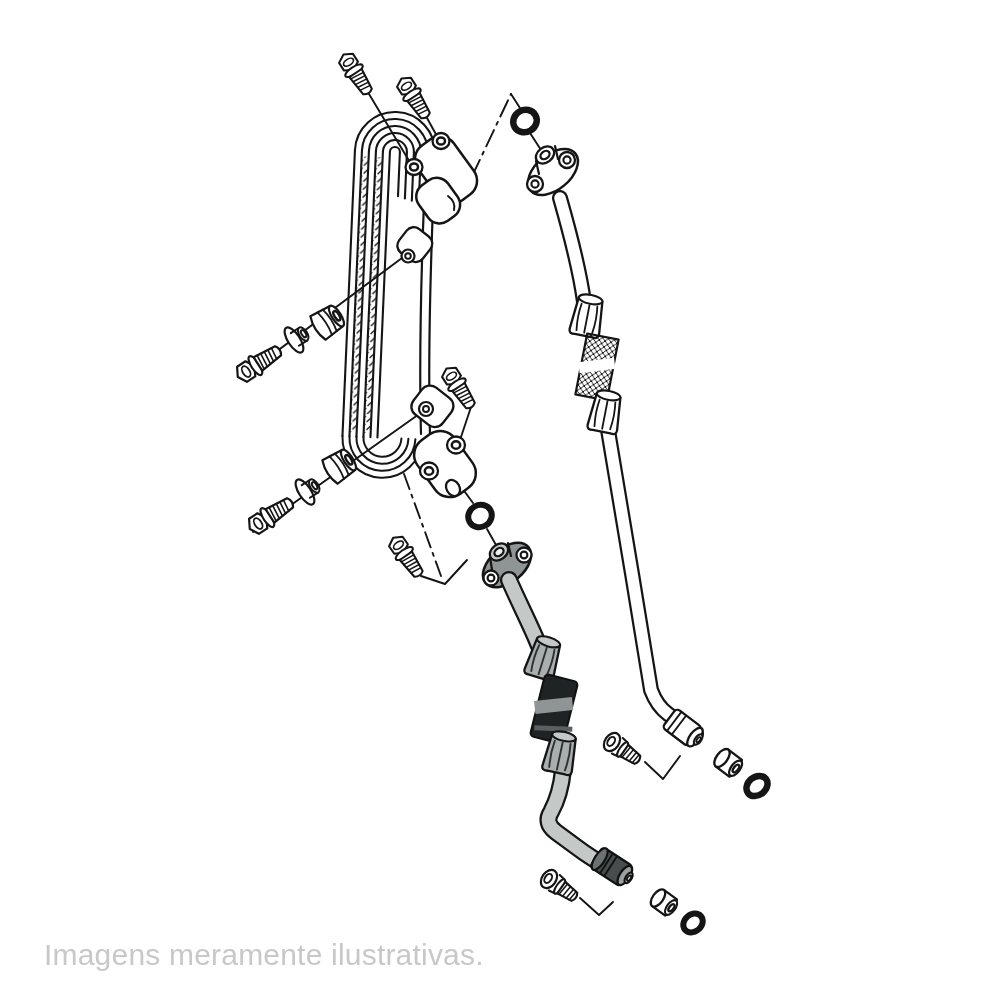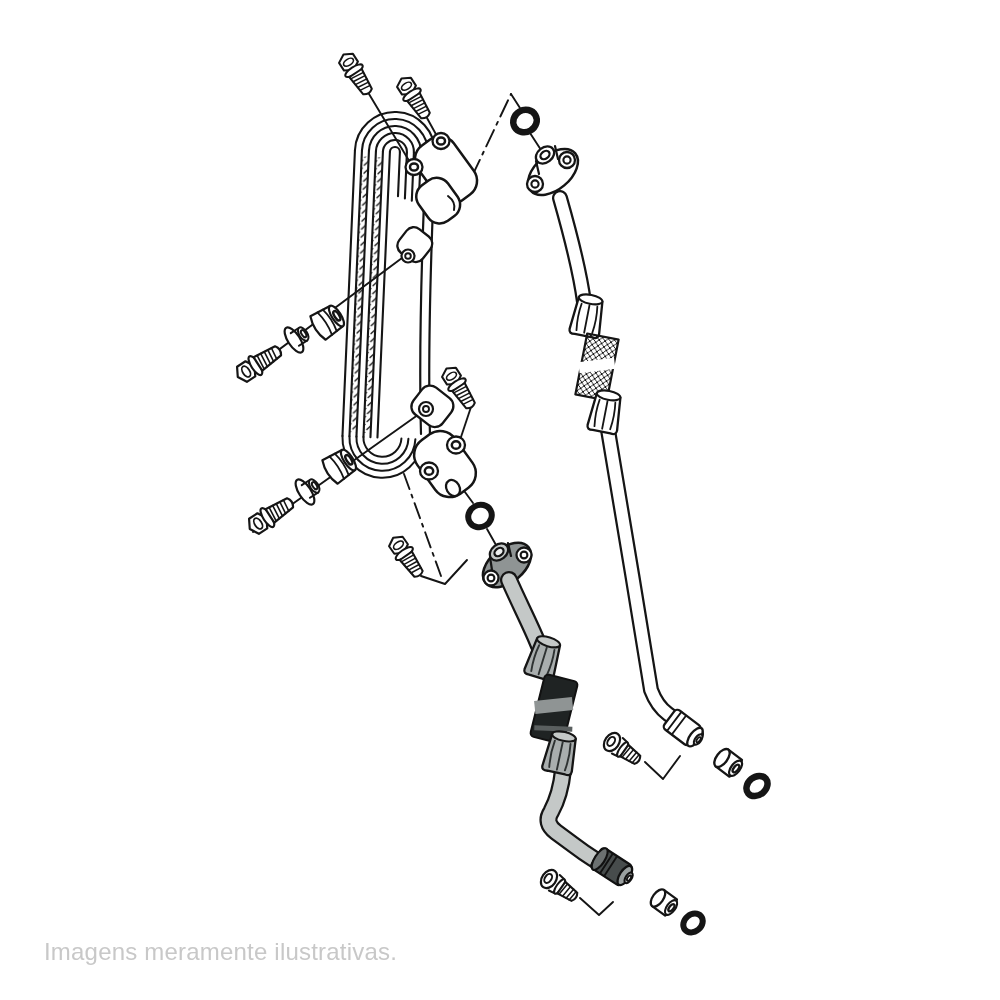--- a/index.html
+++ b/index.html
@@ -1,19 +1,19 @@
 <!DOCTYPE html>
 <html><head>
 <meta charset="utf-8">
 <style>
   html,body{margin:0;padding:0;background:#ffffff;}
   .canvas{position:relative;width:1000px;height:1000px;background:#ffffff;overflow:hidden;
           font-family:"Liberation Sans",sans-serif;}
   .diagram-svg{position:absolute;left:0;top:0;}
-  .caption{position:absolute;left:44px;top:938px;font-size:24px;letter-spacing:0.2px;
+  .caption{position:absolute;left:44px;top:938px;font-size:30px;letter-spacing:0.2px;
            color:#c8c8c8;font-family:"Liberation Sans",sans-serif;text-align:center;}
   svg *{vector-effect:none;}
 </style>
 </head>
 <body>
 
 <div class="canvas">
 <svg class="diagram-svg" width="1000" height="1000" viewBox="0 0 1000 1000" fill="none" stroke-linecap="round" stroke-linejoin="round">
 
   <defs>

